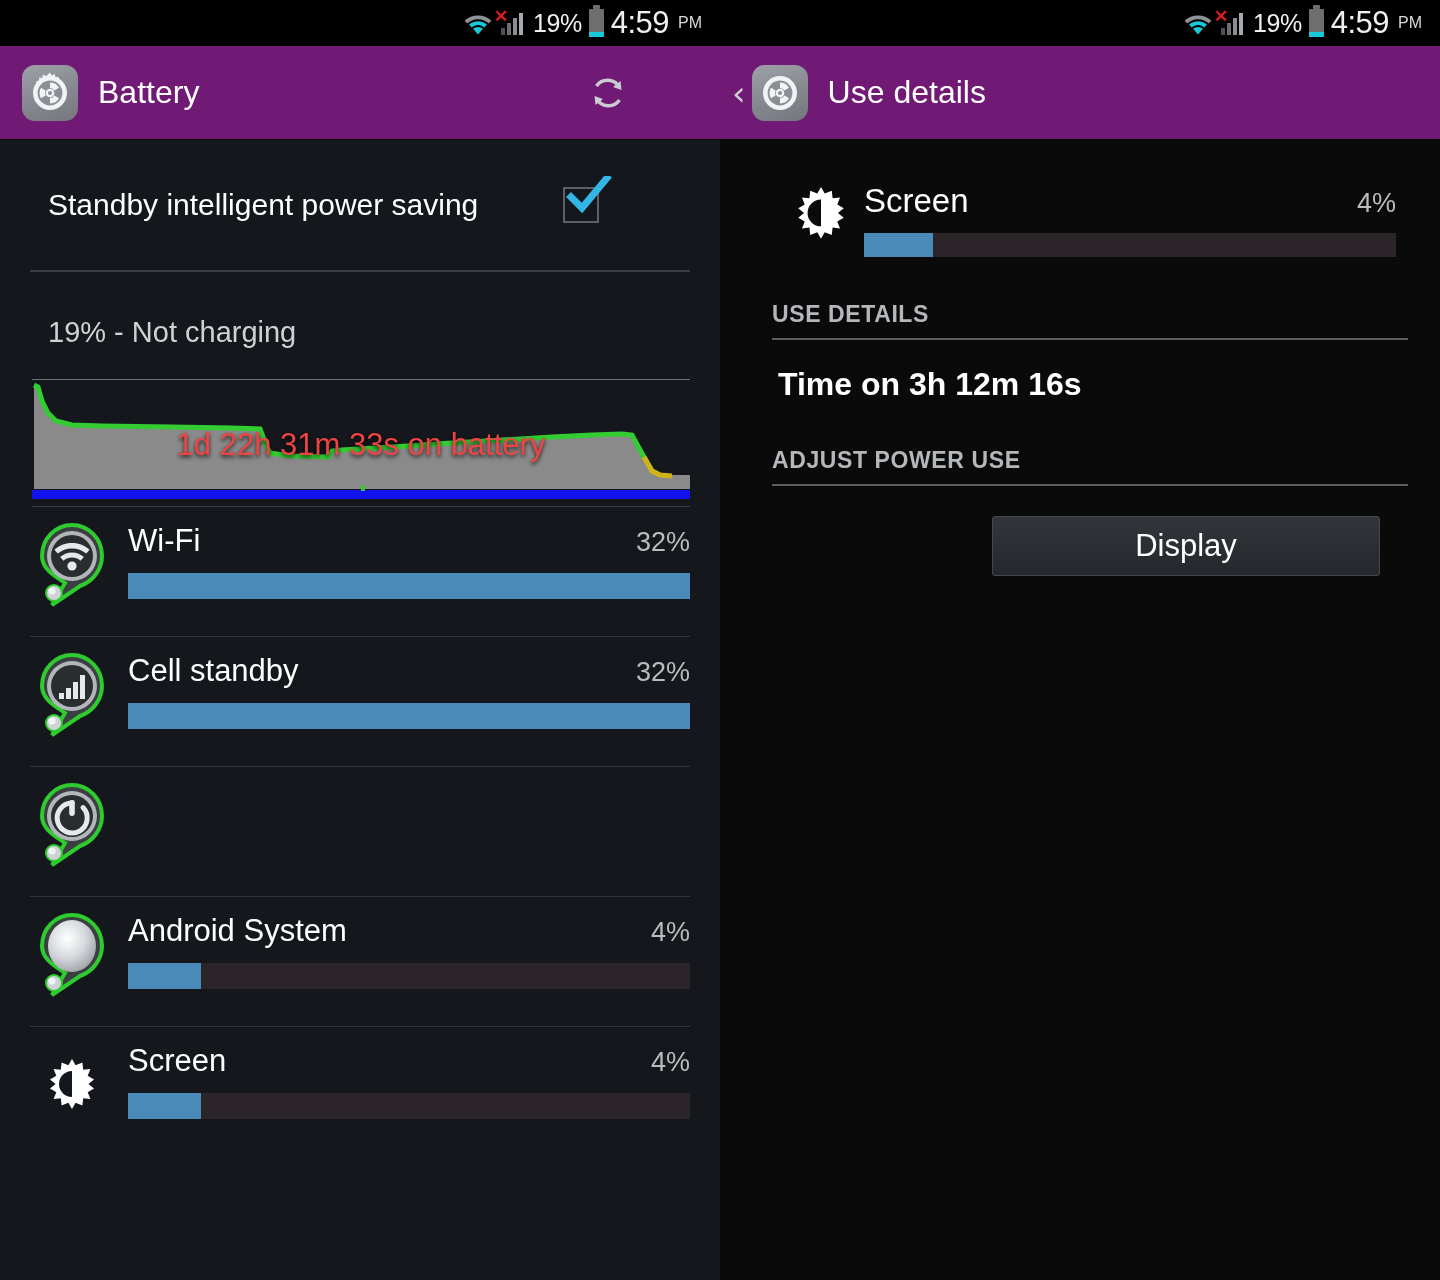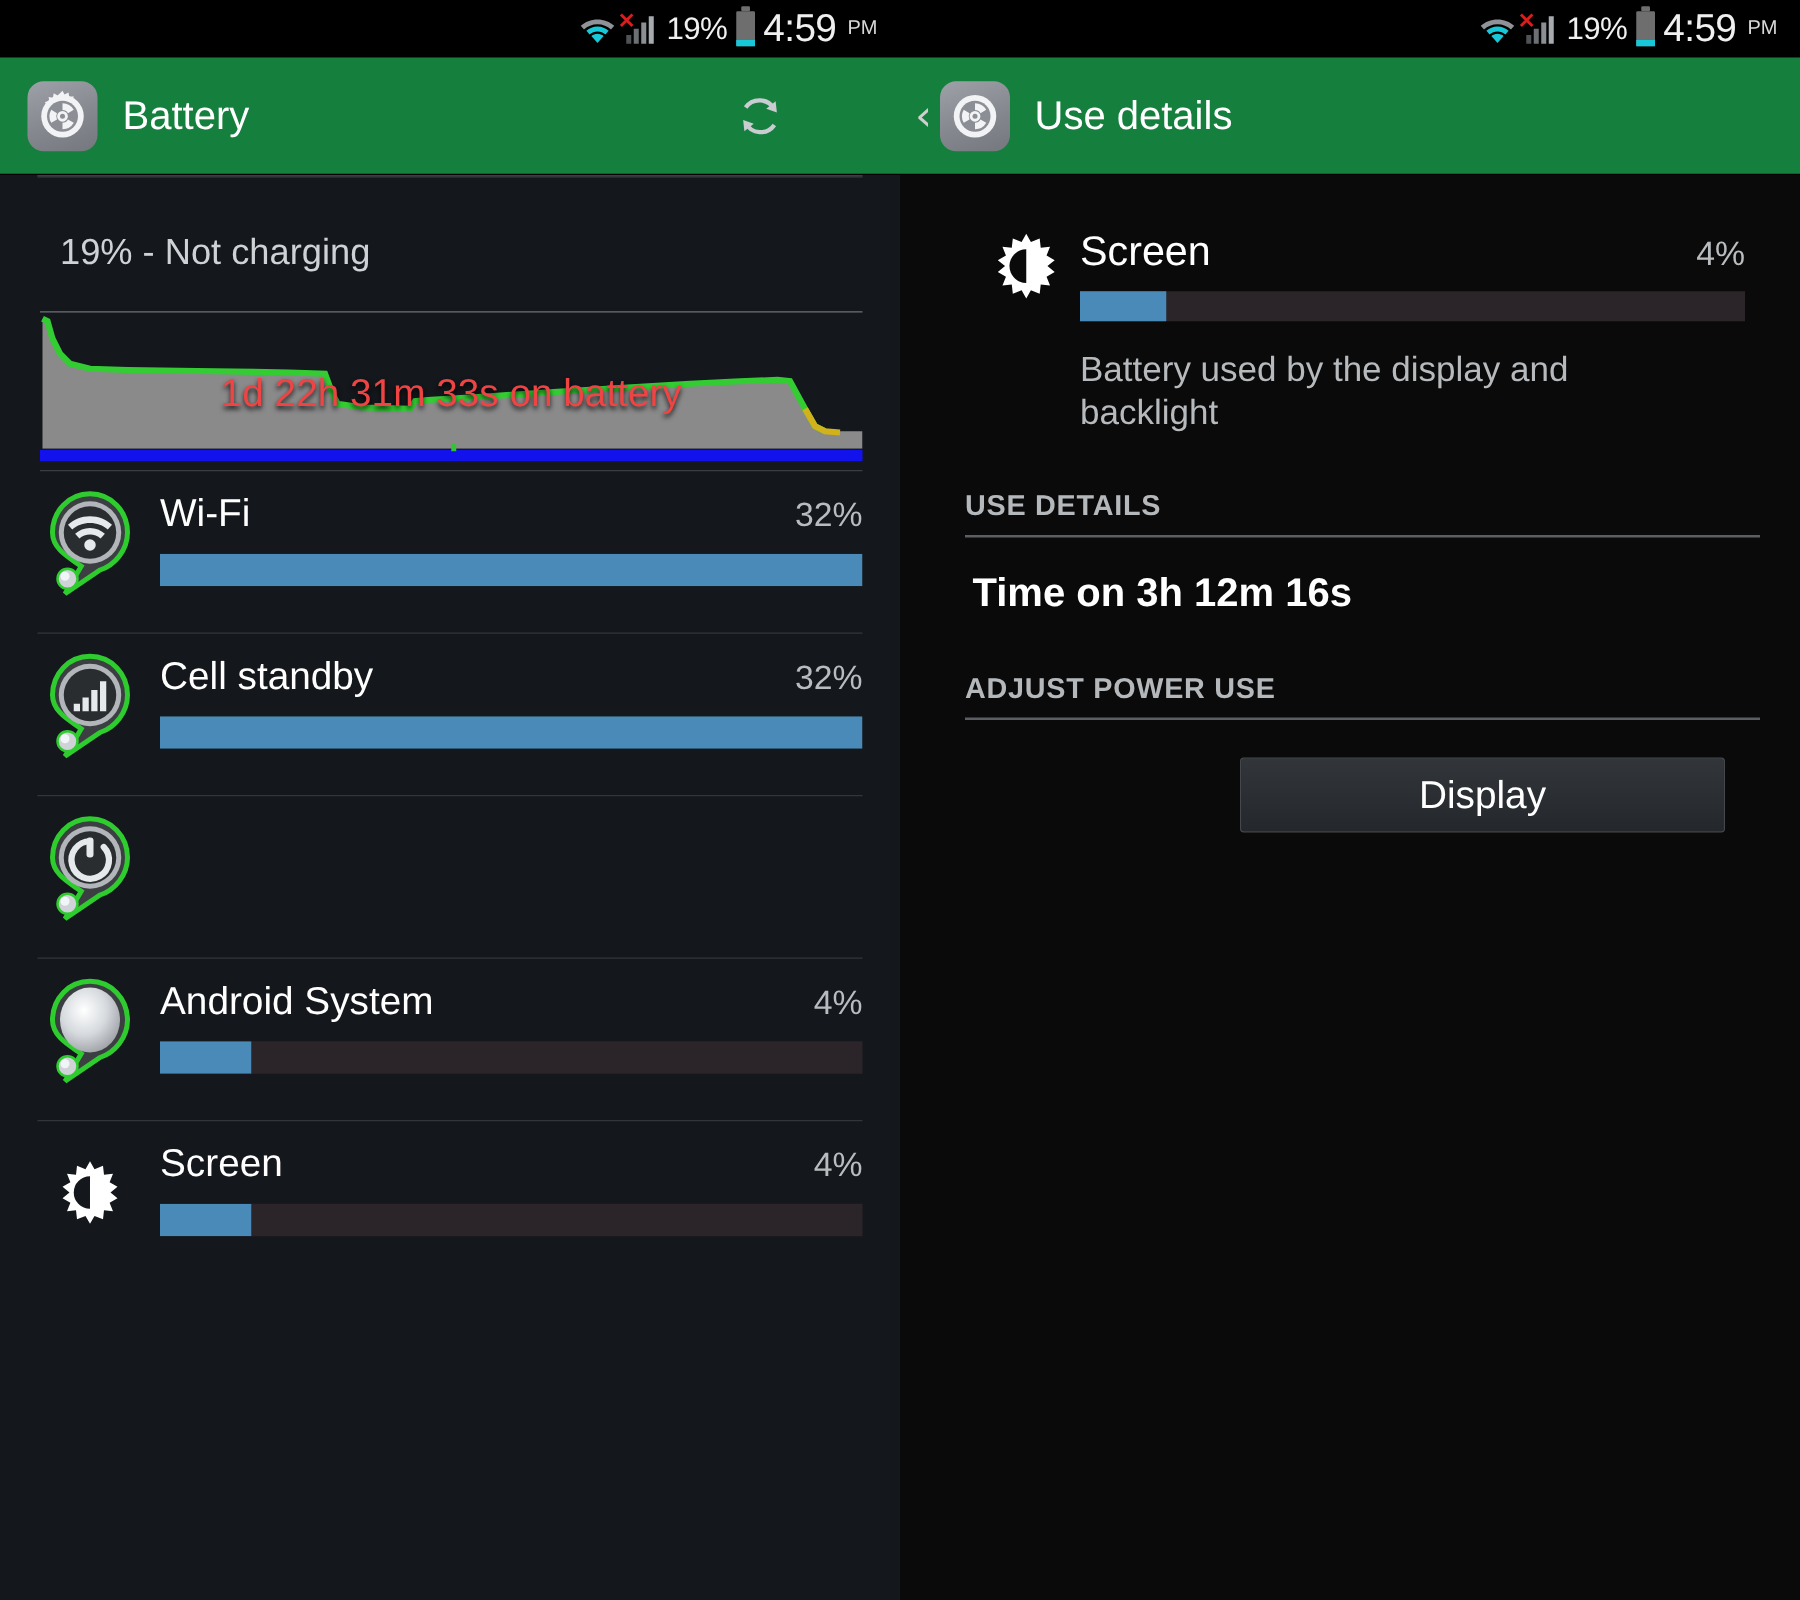--- a/index.html
+++ b/index.html
@@ -39,21 +39,21 @@
   .sb-batt-fill{
     position:absolute; bottom:0; left:0; right:0; height:19%;
     background:#17c8d8;
   }
   .sb-time{ color:#f0f0f0; font-size:31px; letter-spacing:-0.5px; }
   .sb-ampm{ color:#d8d8d8; font-size:16px; margin-left:2px; }
 
   
   .actionbar{
     position:absolute; top:46px; left:0; width:1440px; height:94px;
-    background:#15803d;
+    background:#701a75;
     border-bottom:1px solid #000;
     display:flex;
   }
   .ab-half{ width:720px; height:93px; position:relative; display:flex; align-items:center; }
   .ab-left{ padding-left:22px; }
   .ab-right{ padding-left:12px; }
 
   .gear-badge{
     width:56px; height:56px; border-radius:13px; flex:0 0 auto;
     background:linear-gradient(160deg,#9ea2a8 0%,#85898f 55%,#74787e 100%);
@@ -291,20 +291,28 @@
         </svg>
       </div>
       <div class="ab-title">Use details</div>
     </div>
   </div>
 
   <div class="panels">
 
     <div class="left-panel">
 
+      <div class="toggle-row">
+        <span class="toggle-label">Standby intelligent power saving</span>
+        <div class="checkbox">
+          <svg class="tick" viewBox="0 0 46 42">
+            <path d="M5 21 L16 32 L41 2" fill="none" stroke="#33b5e5" stroke-width="7" stroke-linecap="square"></path>
+          </svg>
+        </div>
+      </div>
       <div class="divider"></div>
 
       <div class="divider"></div>
 
       <div class="batt-status">19% - Not charging</div>
 
       <div class="graph-wrap">
         <div class="graph-top-line"></div>
         <svg class="graph-svg" width="658" height="110" viewBox="0 0 658 110" preserveAspectRatio="none">
           <path d="M2,6 L6,8 L10,22 L16,34 L24,42 L40,46 L70,47 L140,48 L200,49 L228,50 L234,66 L238,74 L258,77 L296,78 L300,72 L310,71 L360,68 L420,64 L470,61 L520,58 L560,56 L590,55 L600,56 L612,78 L620,92 L628,96 L658,96 L658,110 L2,110 Z" fill="#8a8a8a"></path>
@@ -462,21 +470,20 @@
           </svg>
         </div>
         <div class="rp-body">
           <div class="rp-title-line">
             <span class="rp-title">Screen</span>
             <span class="rp-pct">4%</span>
           </div>
           <div class="rp-track">
             <div class="rp-fill" style="width: 13%;"></div>
           </div>
-          <div class="rp-desc">Battery used by the display and backlight</div>
         </div>
       </div>
 
       <div class="sec-title">USE DETAILS</div>
       <div class="sec-rule"></div>
       <div class="sec-strong">Time on 3h 12m 16s</div>
 
       <div class="sec-title">ADJUST POWER USE</div>
       <div class="sec-rule"></div>
 

